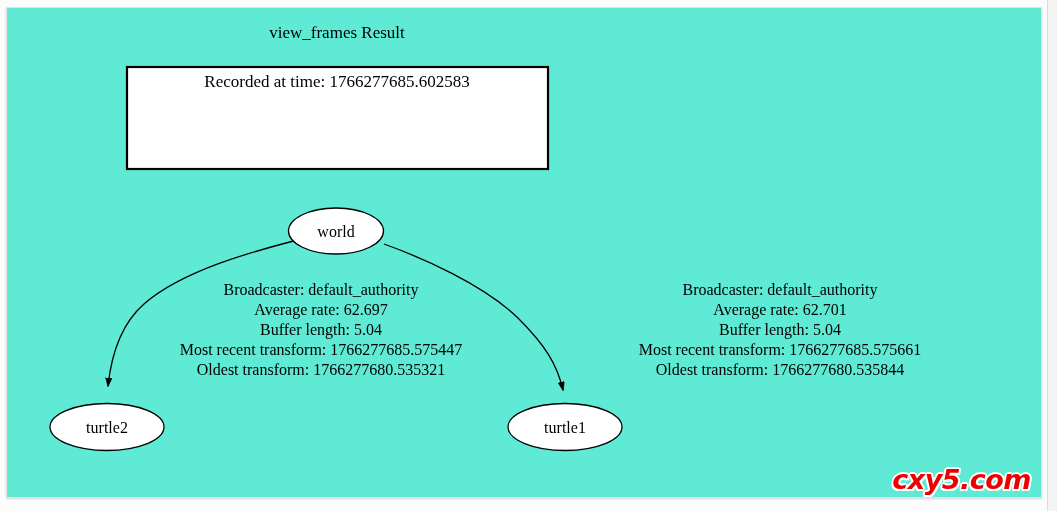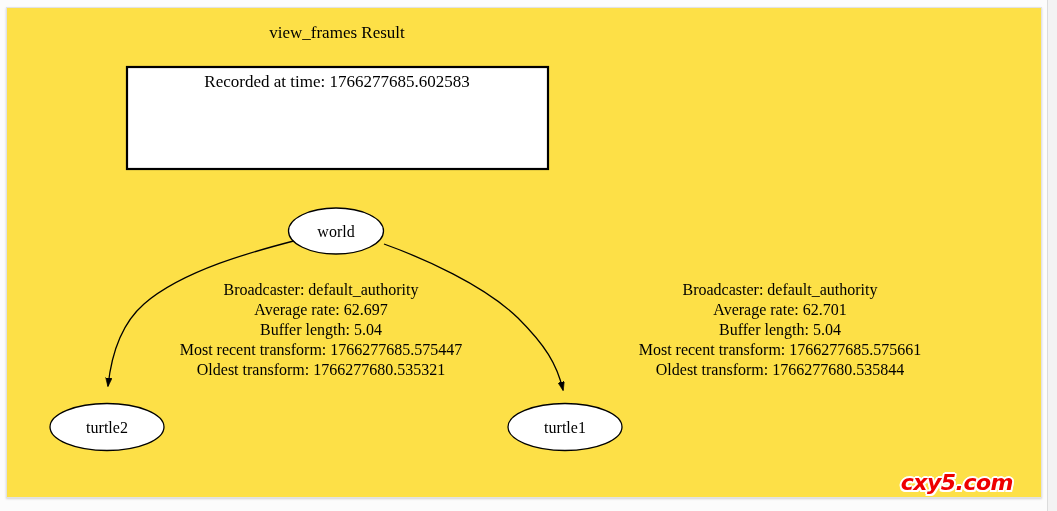--- a/index.html
+++ b/index.html
@@ -31,21 +31,21 @@
     height: 511px;
     background: #f3f3f3;
     border-left: 1px solid #dcdcdc;
   }
   #page-sheet {
     position: absolute;
     left: 6px;
     top: 7px;
     width: 1034px;
     height: 489px;
-    background: #fde047;
+    background: #5eead4;
     border: 1px solid #e2e2e2;
     box-shadow: 0 1px 2px rgba(0,0,0,0.16);
     overflow: hidden;
   }
 
   
   #graph-canvas {
     position: absolute;
     left: 0;
     top: 0;
@@ -64,25 +64,25 @@
     fill: #000000;
     stroke: none;
   }
   .title-text   { font-size: 17px; }
   .node-text    { font-size: 16px; }
   .edge-text    { font-size: 16px; }
 
   
   #watermark {
     position: absolute;
-    right: 28px;
+    right: 10px;
     bottom: 2px;
     font-family: "DejaVu Sans", "Liberation Sans", sans-serif;
     font-weight: bold;
-    font-size: 22px;
+    font-size: 27px;
     font-style: italic;
     letter-spacing: -0.5px;
     color: #ee0000;
     text-shadow:
       -1.5px -1.5px 0 #ffffff,
        1.5px -1.5px 0 #ffffff,
       -1.5px  1.5px 0 #ffffff,
        1.5px  1.5px 0 #ffffff,
        0    -1.8px 0 #ffffff,
        0     1.8px 0 #ffffff,

